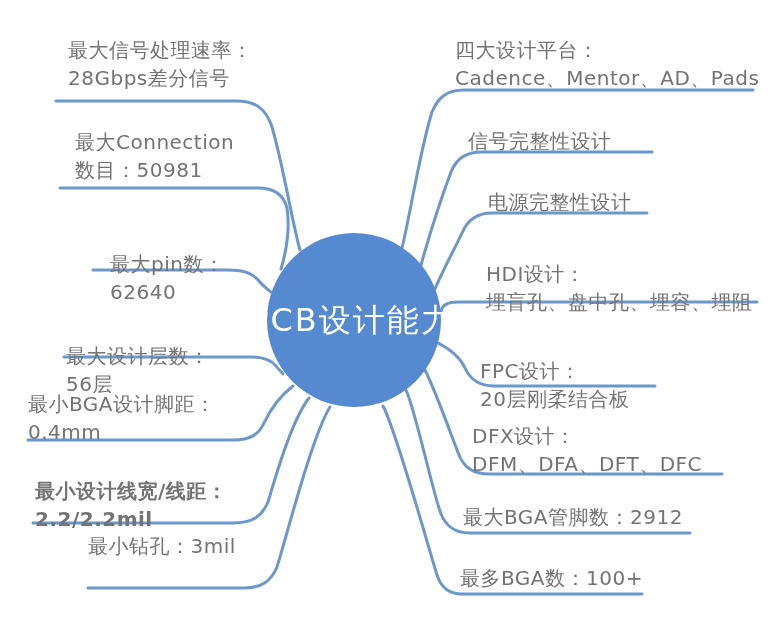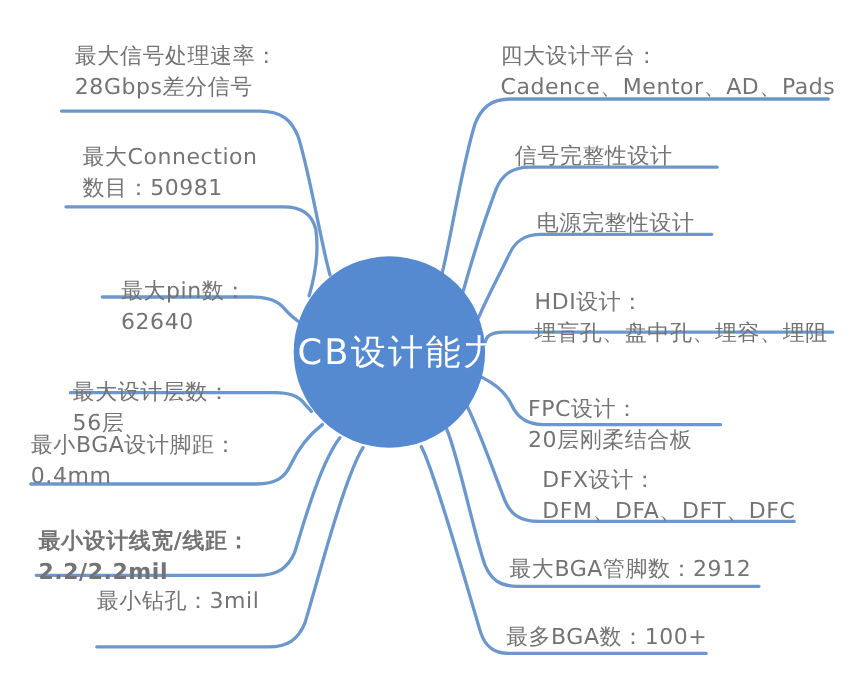--- a/index.html
+++ b/index.html
@@ -99,21 +99,21 @@
     <div>电源完整性设计</div>
   </div>
   <div class="label" style="left:486px;top:260px;">
     <div>HDI设计：</div>
     <div>埋盲孔、盘中孔、埋容、埋阻</div>
   </div>
   <div class="label" style="left:480px;top:334px;margin-top:23px;">
     <div>FPC设计：</div>
     <div>20层刚柔结合板</div>
   </div>
-  <div class="label" style="left:493px;top:422px;">
+  <div class="label" style="left:472px;top:422px;">
     <div>DFX设计：</div>
     <div>DFM、DFA、DFT、DFC</div>
   </div>
   <div class="label" style="left:463px;top:503px;">
     <div>最大BGA管脚数：2912</div>
   </div>
   <div class="label" style="left:460px;top:564px;">
     <div>最多BGA数：100+</div>
   </div>
 

